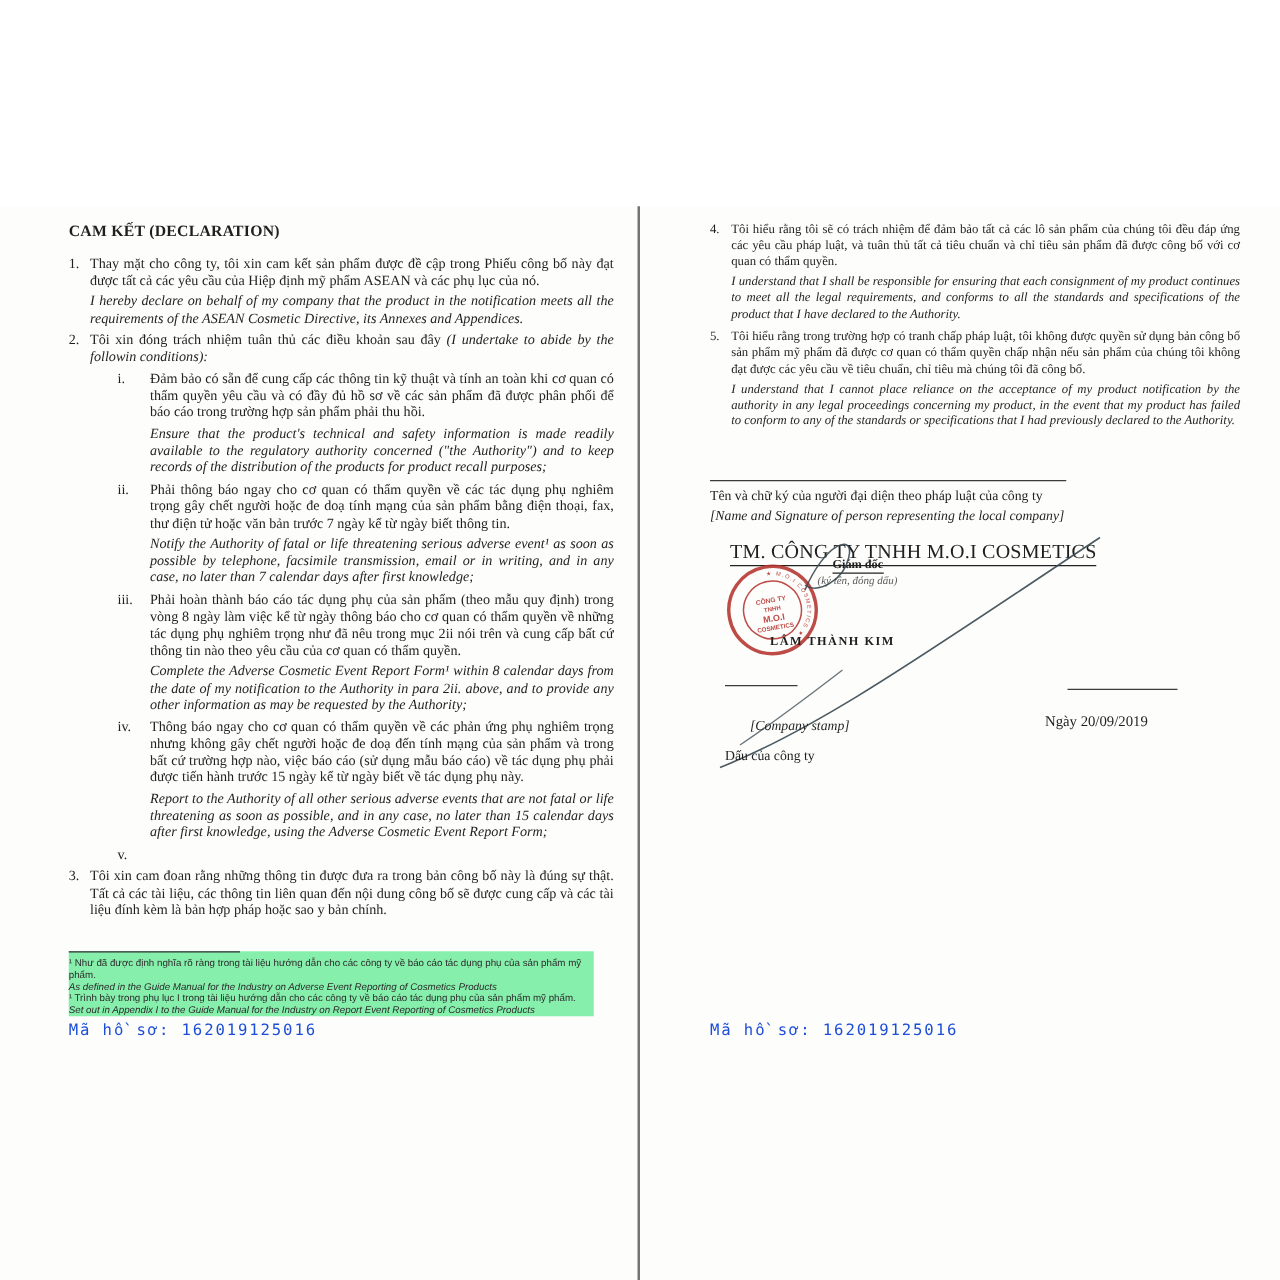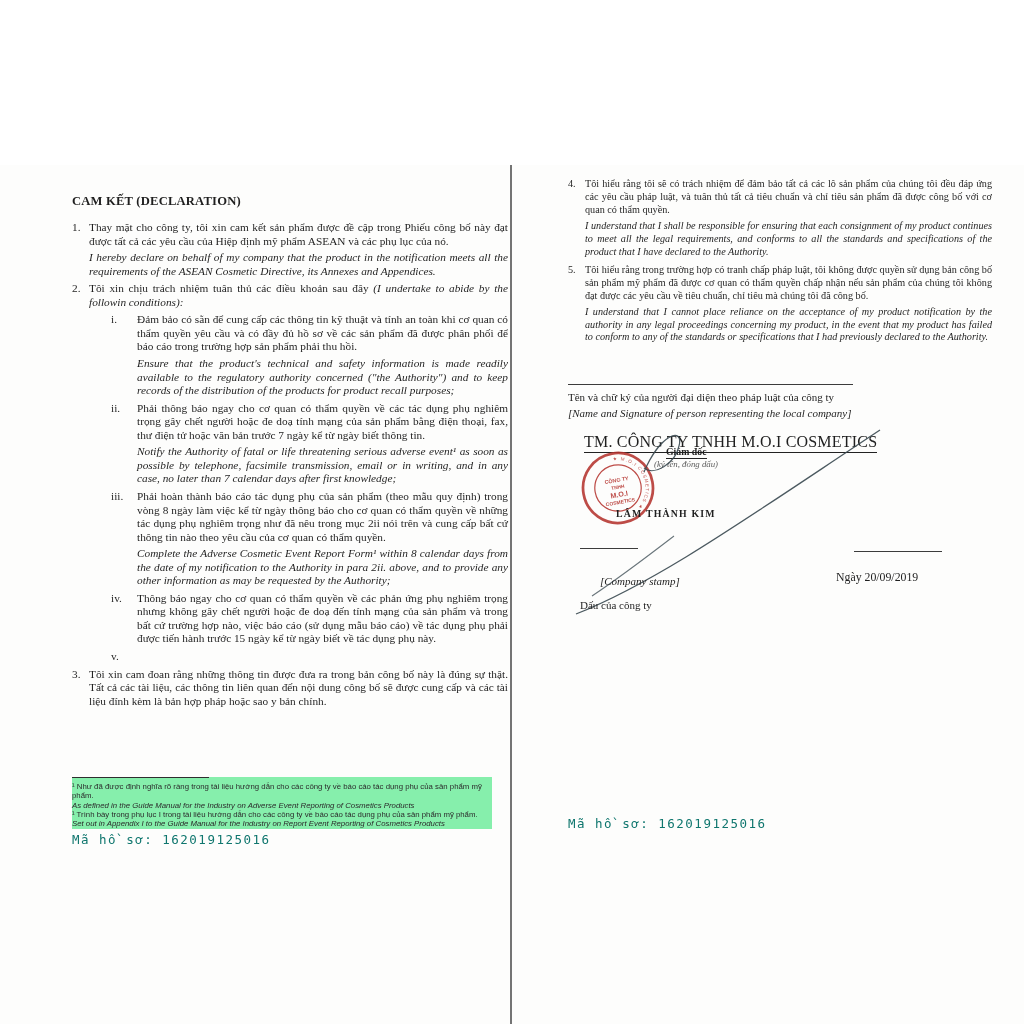--- a/index.html
+++ b/index.html
@@ -5,42 +5,42 @@
   html,body{margin:0;padding:0;}
   body{
     width:1024px;height:1024px;position:relative;background:#ffffff;
     font-family:"Liberation Serif", serif;color:#1f1f1f;overflow:hidden;
   }
   .spread{position:absolute;left:0;top:165px;width:1024px;height:859px;background:#fdfdfc;}
   .divider{position:absolute;left:510px;top:165px;width:2px;height:859px;background:#747474;}
 
   
   .page{position:absolute;}
-  .page-left{left:55px;top:194px;width:436px;margin-left:17px;}
+  .page-left{left:55px;top:178px;width:436px;}
   .page-right{left:568px;top:178px;width:424px;font-size:10.2px;line-height:1.27;}
 
   h1.decl{font-size:12.6px;font-weight:bold;margin:0 0 12px 0;letter-spacing:.2px;}
   .page-left{font-size:11.3px;line-height:1.2;}
   .item{display:flex;margin:0 0 4px 0;}
   .item .num{flex:none;width:17px;}
   .item .txt{flex:1;}
   .txt p{margin:0;text-align:justify;}
   .txt p.en{font-style:italic;margin-top:3px;}
   .sub{margin-left:39px;margin-bottom:4px;}
   .sub .num{width:26px;}
   .inline-en{font-style:italic;}
 
   .footnotes{position:absolute;left:0;top:583px;width:420px;background:#86efac;
     font-family:"Liberation Sans", sans-serif;font-size:7.8px;line-height:1.2;color:#2b2b2b;}
   .fn-rule{width:137px;border-top:1.4px solid #2e2e2e;margin-bottom:4px;}
   .footnotes .fn{margin:0;}
   .footnotes .fn.en{font-style:italic;}
 
   .file-code{position:absolute;top:638px;left:0;background:#fdfdfc;
-    font-family:"DejaVu Sans Mono", monospace;font-size:12.5px;letter-spacing:1.5px;color:#0f766e;white-space:nowrap;}
+    font-family:"DejaVu Sans Mono", monospace;font-size:12.5px;letter-spacing:1.5px;color:#1d4ed8;white-space:nowrap;}
 
   
   .r-flow .item{margin-bottom:5px;}
   .r-flow .lead-en{font-style:italic;text-align:justify;margin:0 0 6px 17px;}
 
   .sig-cluster{position:absolute;left:0;top:206px;width:424px;height:260px;font-size:11px;}
   .rule-long{position:absolute;left:0;top:0;width:285px;border-top:1px solid #3c3c3c;}
   .sig-label-vi{position:absolute;left:0;top:7px;white-space:nowrap;}
   .sig-label-en{position:absolute;left:0;top:23px;font-style:italic;white-space:nowrap;}
   .company-line{position:absolute;left:16px;top:48px;font-size:16px;font-weight:normal;
@@ -72,21 +72,21 @@
       <span class="num">1.</span>
       <div class="txt">
         <p class="vi">Thay mặt cho công ty, tôi xin cam kết sản phẩm được đề cập trong Phiếu công bố này đạt được tất cả các yêu cầu của Hiệp định mỹ phẩm ASEAN và các phụ lục của nó.</p>
         <p class="en">I hereby declare on behalf of my company that the product in the notification meets all the requirements of the ASEAN Cosmetic Directive, its Annexes and Appendices.</p>
       </div>
     </div>
 
     <div class="item">
       <span class="num">2.</span>
       <div class="txt">
-        <p class="vi"><span>Tôi xin chịu trách nhiệm tuân thủ các điều khoản sau đây</span> <span class="inline-en">(I undertake to abide by the followin conditions):</span></p>
+        <p class="vi"><span>Tôi xin đóng trách nhiệm tuân thủ các điều khoản sau đây</span> <span class="inline-en">(I undertake to abide by the followin conditions):</span></p>
       </div>
     </div>
 
     <div class="item sub">
       <span class="num">i.</span>
       <div class="txt">
         <p class="vi">Đảm bảo có sẵn để cung cấp các thông tin kỹ thuật và tính an toàn khi cơ quan có thẩm quyền yêu cầu và có đầy đủ hồ sơ về các sản phẩm đã được phân phối để báo cáo trong trường hợp sản phẩm phải thu hồi.</p>
         <p class="en">Ensure that the product's technical and safety information is made readily available to the regulatory authority concerned ("the Authority") and to keep records of the distribution of the products for product recall purposes;</p>
       </div>
     </div>
@@ -104,20 +104,21 @@
       <div class="txt">
         <p class="vi">Phải hoàn thành báo cáo tác dụng phụ của sản phẩm (theo mẫu quy định) trong vòng 8 ngày làm việc kể từ ngày thông báo cho cơ quan có thẩm quyền về những tác dụng phụ nghiêm trọng như đã nêu trong mục 2ii nói trên và cung cấp bất cứ thông tin nào theo yêu cầu của cơ quan có thẩm quyền.</p>
         <p class="en">Complete the Adverse Cosmetic Event Report Form¹ within 8 calendar days from the date of my notification to the Authority in para 2ii. above, and to provide any other information as may be requested by the Authority;</p>
       </div>
     </div>
 
     <div class="item sub">
       <span class="num">iv.</span>
       <div class="txt">
         <p class="vi">Thông báo ngay cho cơ quan có thẩm quyền về các phản ứng phụ nghiêm trọng nhưng không gây chết người hoặc đe doạ đến tính mạng của sản phẩm và trong bất cứ trường hợp nào, việc báo cáo (sử dụng mẫu báo cáo) về tác dụng phụ phải được tiến hành trước 15 ngày kể từ ngày biết về tác dụng phụ này.</p>
+        <p class="en">Report to the Authority of all other serious adverse events that are not fatal or life threatening as soon as possible, and in any case, no later than 15 calendar days after first knowledge, using the Adverse Cosmetic Event Report Form;</p>
       </div>
     </div>
 
     <div class="item sub">
       <span class="num">v.</span>
       <div class="txt">
       </div>
     </div>
 
     <div class="item">

